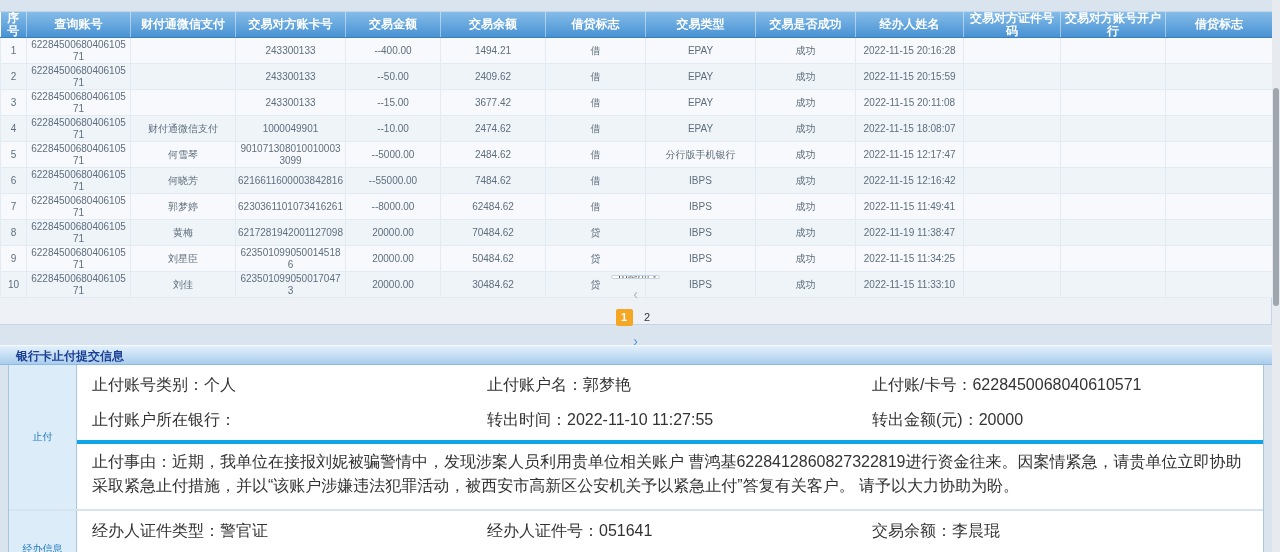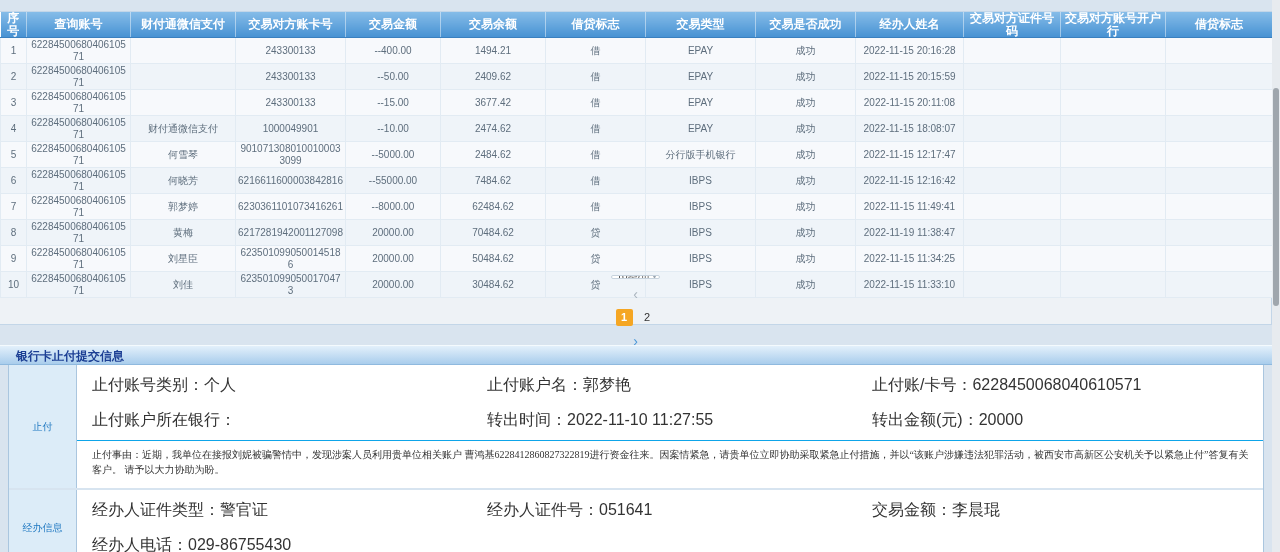--- a/index.html
+++ b/index.html
@@ -74,22 +74,22 @@
     display:flex; align-items:center; justify-content:center;
     border-right:1px solid #aac6df; flex:none;
   }
   .group-content { flex:1; padding:3px 0; }
   .field-row {
     display:grid; grid-template-columns:395px 385px 1fr;
     padding:7px 10px 7px 15px; font-size:16px; color:#333;
   }
   .field { padding-right:10px; }
   .reason {
-    border-top:1px solid #0ea5e9; margin-top:2px;
-    padding:6px 12px 8px 15px; font-size:10px; color:#333; line-height:1.5;font-family:Liberation Serif, serif;
+    border-top:4px solid #0ea5e9; margin-top:2px;
+    padding:6px 12px 8px 15px; font-size:16px; color:#333; line-height:1.5;
   }
 
   
   .scrollbar-track {
     position:absolute; top:0; right:0; width:8px; height:552px; background:#e7ebef;
   }
   .scrollbar-thumb {
     position:absolute; top:88px; right:1px; width:6px; height:218px;
     background:#9fa6ad; border-radius:3px; cursor:pointer;
   }
@@ -321,21 +321,21 @@
         <div class="reason">止付事由：近期，我单位在接报刘妮被骗警情中，发现涉案人员利用贵单位相关账户 曹鸿基6228412860827322819进行资金往来。因案情紧急，请贵单位立即协助采取紧急止付措施，并以“该账户涉嫌违法犯罪活动，被西安市高新区公安机关予以紧急止付”答复有关客户。 请予以大力协助为盼。</div>
       </div>
     </div>
     <div class="group">
       <div class="group-label">经办信息</div>
       <div class="group-content">
         <div>
             <div class="field-row">
               <div class="field">经办人证件类型：警官证</div>
               <div class="field">经办人证件号：051641</div>
-              <div class="field">交易金额：李晨琨</div>
+              <div class="field">交易余额：李晨琨</div>
             </div>
             <div class="field-row">
               <div class="field">经办人电话：029-86755430</div>
               <div class="field"></div>
               <div class="field"></div>
             </div>
           </div>
       </div>
     </div>
   </div>

